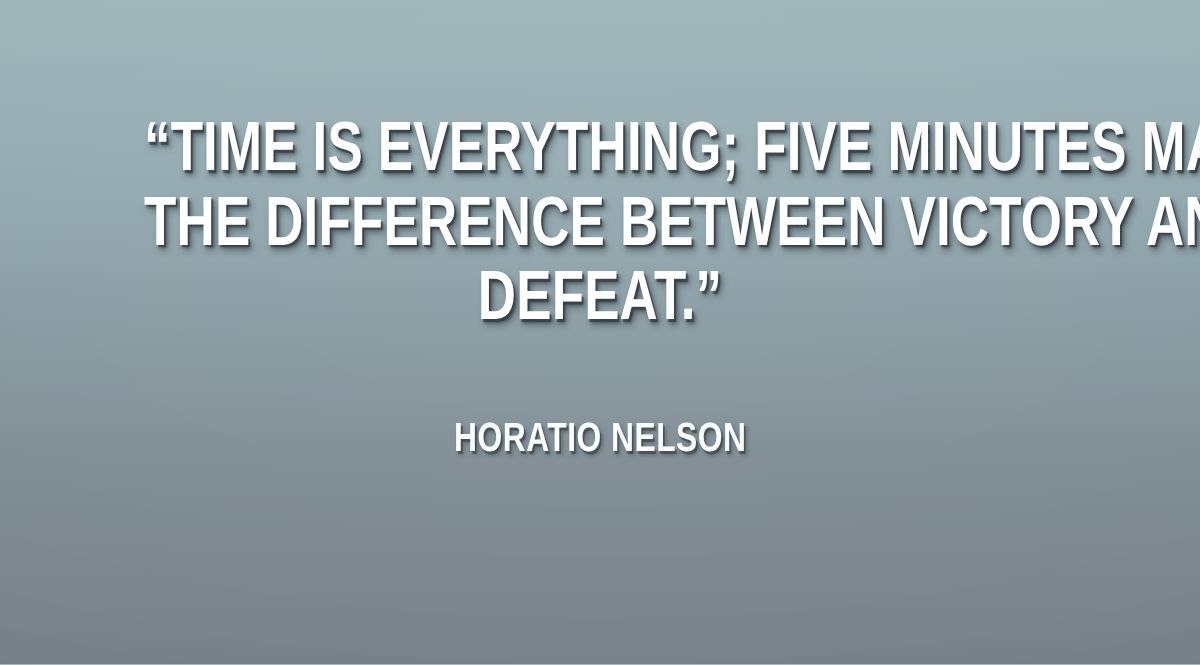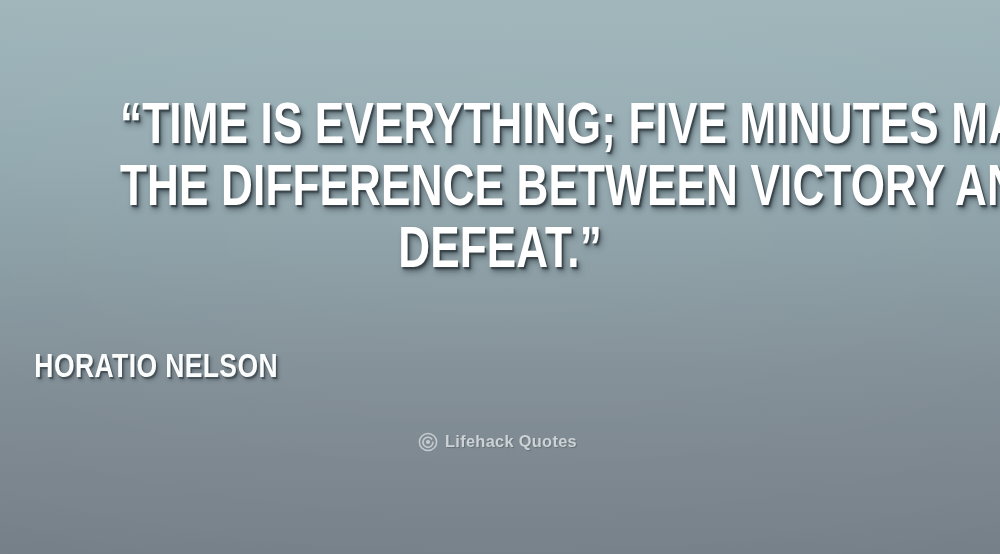--- a/index.html
+++ b/index.html
@@ -66,20 +66,21 @@
        3px 3px 3px rgba(35,45,52,0.52),
        4px 5px 7px rgba(30,40,46,0.38);
   }
 
   
   #author-line {
     position: absolute;
     left: 0;
     right: 0;
     top: 346px;
+    text-align: center;
   }
 
   #author-name {
     display: inline-block;
     color: #fbfcfc;
     font-family: "Liberation Sans Narrow", "Liberation Sans", "DejaVu Sans Condensed", "DejaVu Sans", sans-serif;
     font-weight: 700;
     font-size: 34px;
     line-height: 38px;
     letter-spacing: 0.5px;
@@ -135,24 +136,14 @@
   <div id="quote-block">
     <span class="quote-line">“TIME IS EVERYTHING; FIVE MINUTES MAKE</span>
     <span class="quote-line">THE DIFFERENCE BETWEEN VICTORY AND</span>
     <span class="quote-line">DEFEAT.”</span>
   </div>
 
   <div id="author-line">
     <span id="author-name">HORATIO NELSON</span>
   </div>
 
-  <div id="brand-row">
-    <span id="brand-icon">
-      <svg viewBox="0 0 20 20" width="20" height="20" aria-hidden="true">
-        <circle cx="10" cy="10" r="8.6" fill="none" stroke="#ccd2d5" stroke-width="1.5"></circle>
-        <path d="M13.6 6.9 A5.0 5.0 0 1 0 14.9 10.4" fill="none" stroke="#ccd2d5" stroke-width="1.6" stroke-linecap="round"></path>
-        <circle cx="10" cy="10" r="2.1" fill="#ccd2d5"></circle>
-      </svg>
-    </span>
-    <span id="brand-name">Lifehack Quotes</span>
-  </div>
 
 </div>
 
 </body></html>

